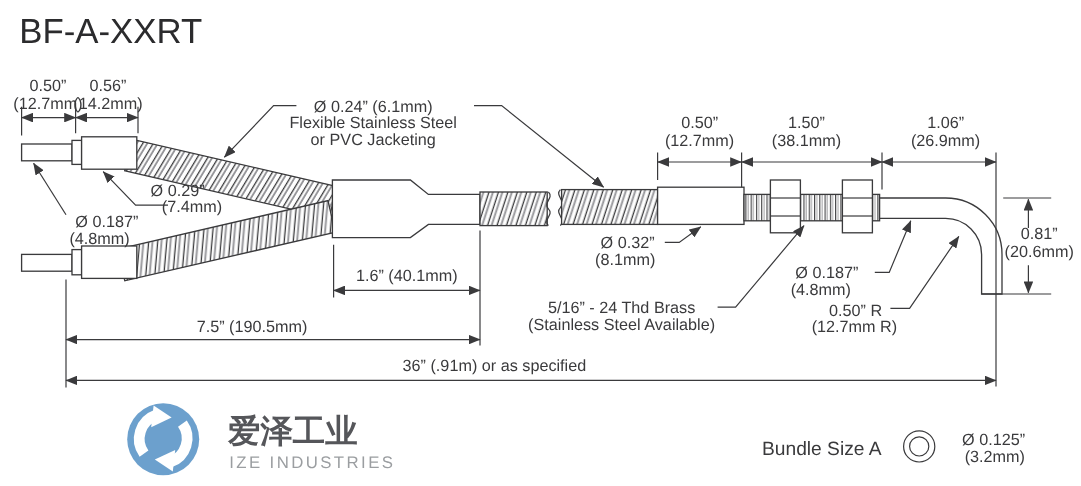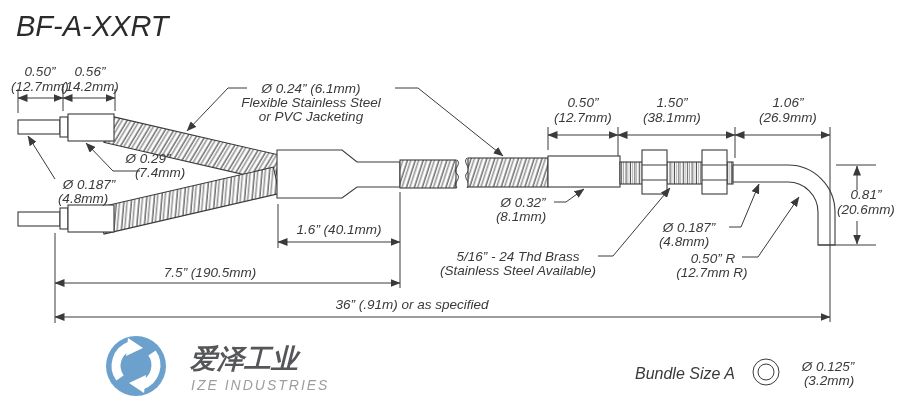--- a/index.html
+++ b/index.html
@@ -1,17 +1,17 @@
 <!DOCTYPE html>
 <html><head>
 <meta charset="utf-8">
 <style>
   html,body{margin:0;padding:0;background:#ffffff;}
   #stage{position:relative;width:901px;height:405px;background:#fff;overflow:hidden;
-         font-family:"Liberation Sans",sans-serif;font-style:italic;}
+         font-family:"Liberation Sans",sans-serif;}
   svg text{font-family:"Liberation Sans",sans-serif;}
   .dimtxt{font-size:13.5px;fill:#3a3a3c;text-anchor:middle;}
   .titletxt{font-size:29px;fill:#2b2b2d;text-anchor:start;}
   .bundletxt{font-size:16px;fill:#3a3a3c;text-anchor:start;}
   .ln{stroke:#3a3a3c;stroke-width:1;fill:none;}
   .fig{fill:#ffffff;stroke:#3a3a3c;stroke-width:1.1;}
   .pat{stroke:#3a3a3c;stroke-width:1.1;}
   .cn{font-size:27px;font-weight:bold;fill:#55565a;text-anchor:start;}
   .en{font-size:14px;fill:#9b9ea1;text-anchor:start;letter-spacing:2px;}
 </style>

